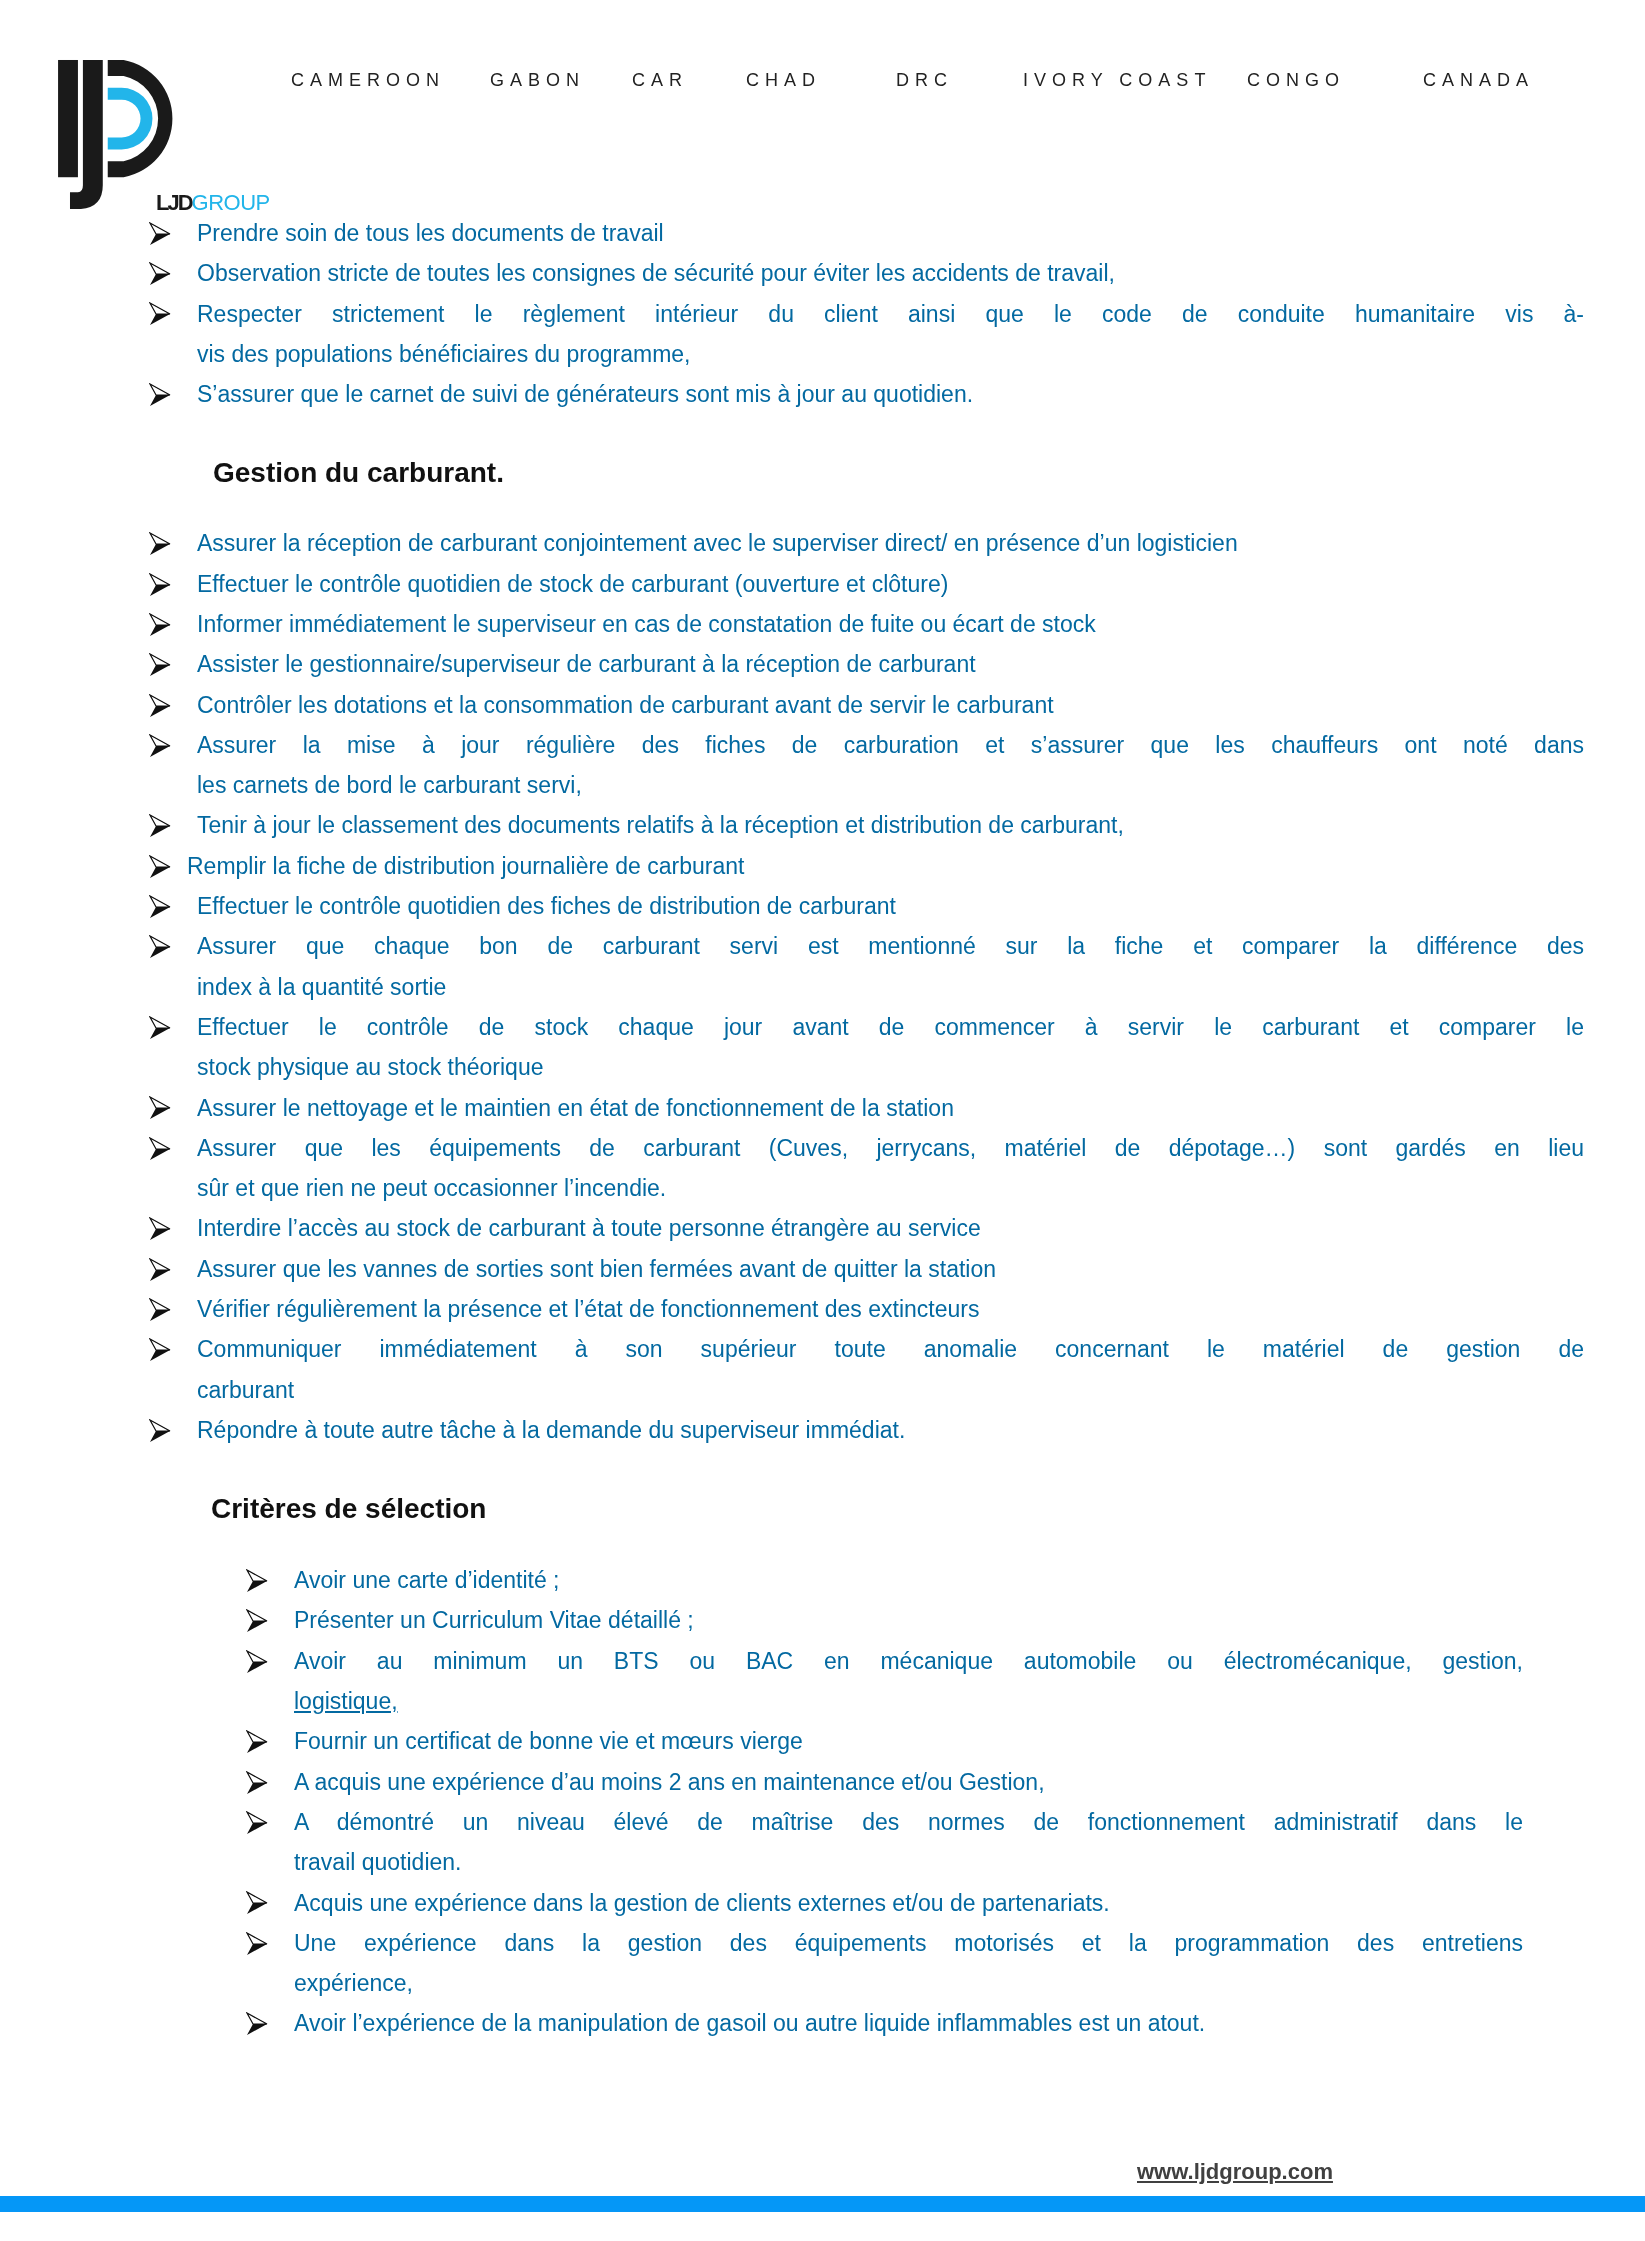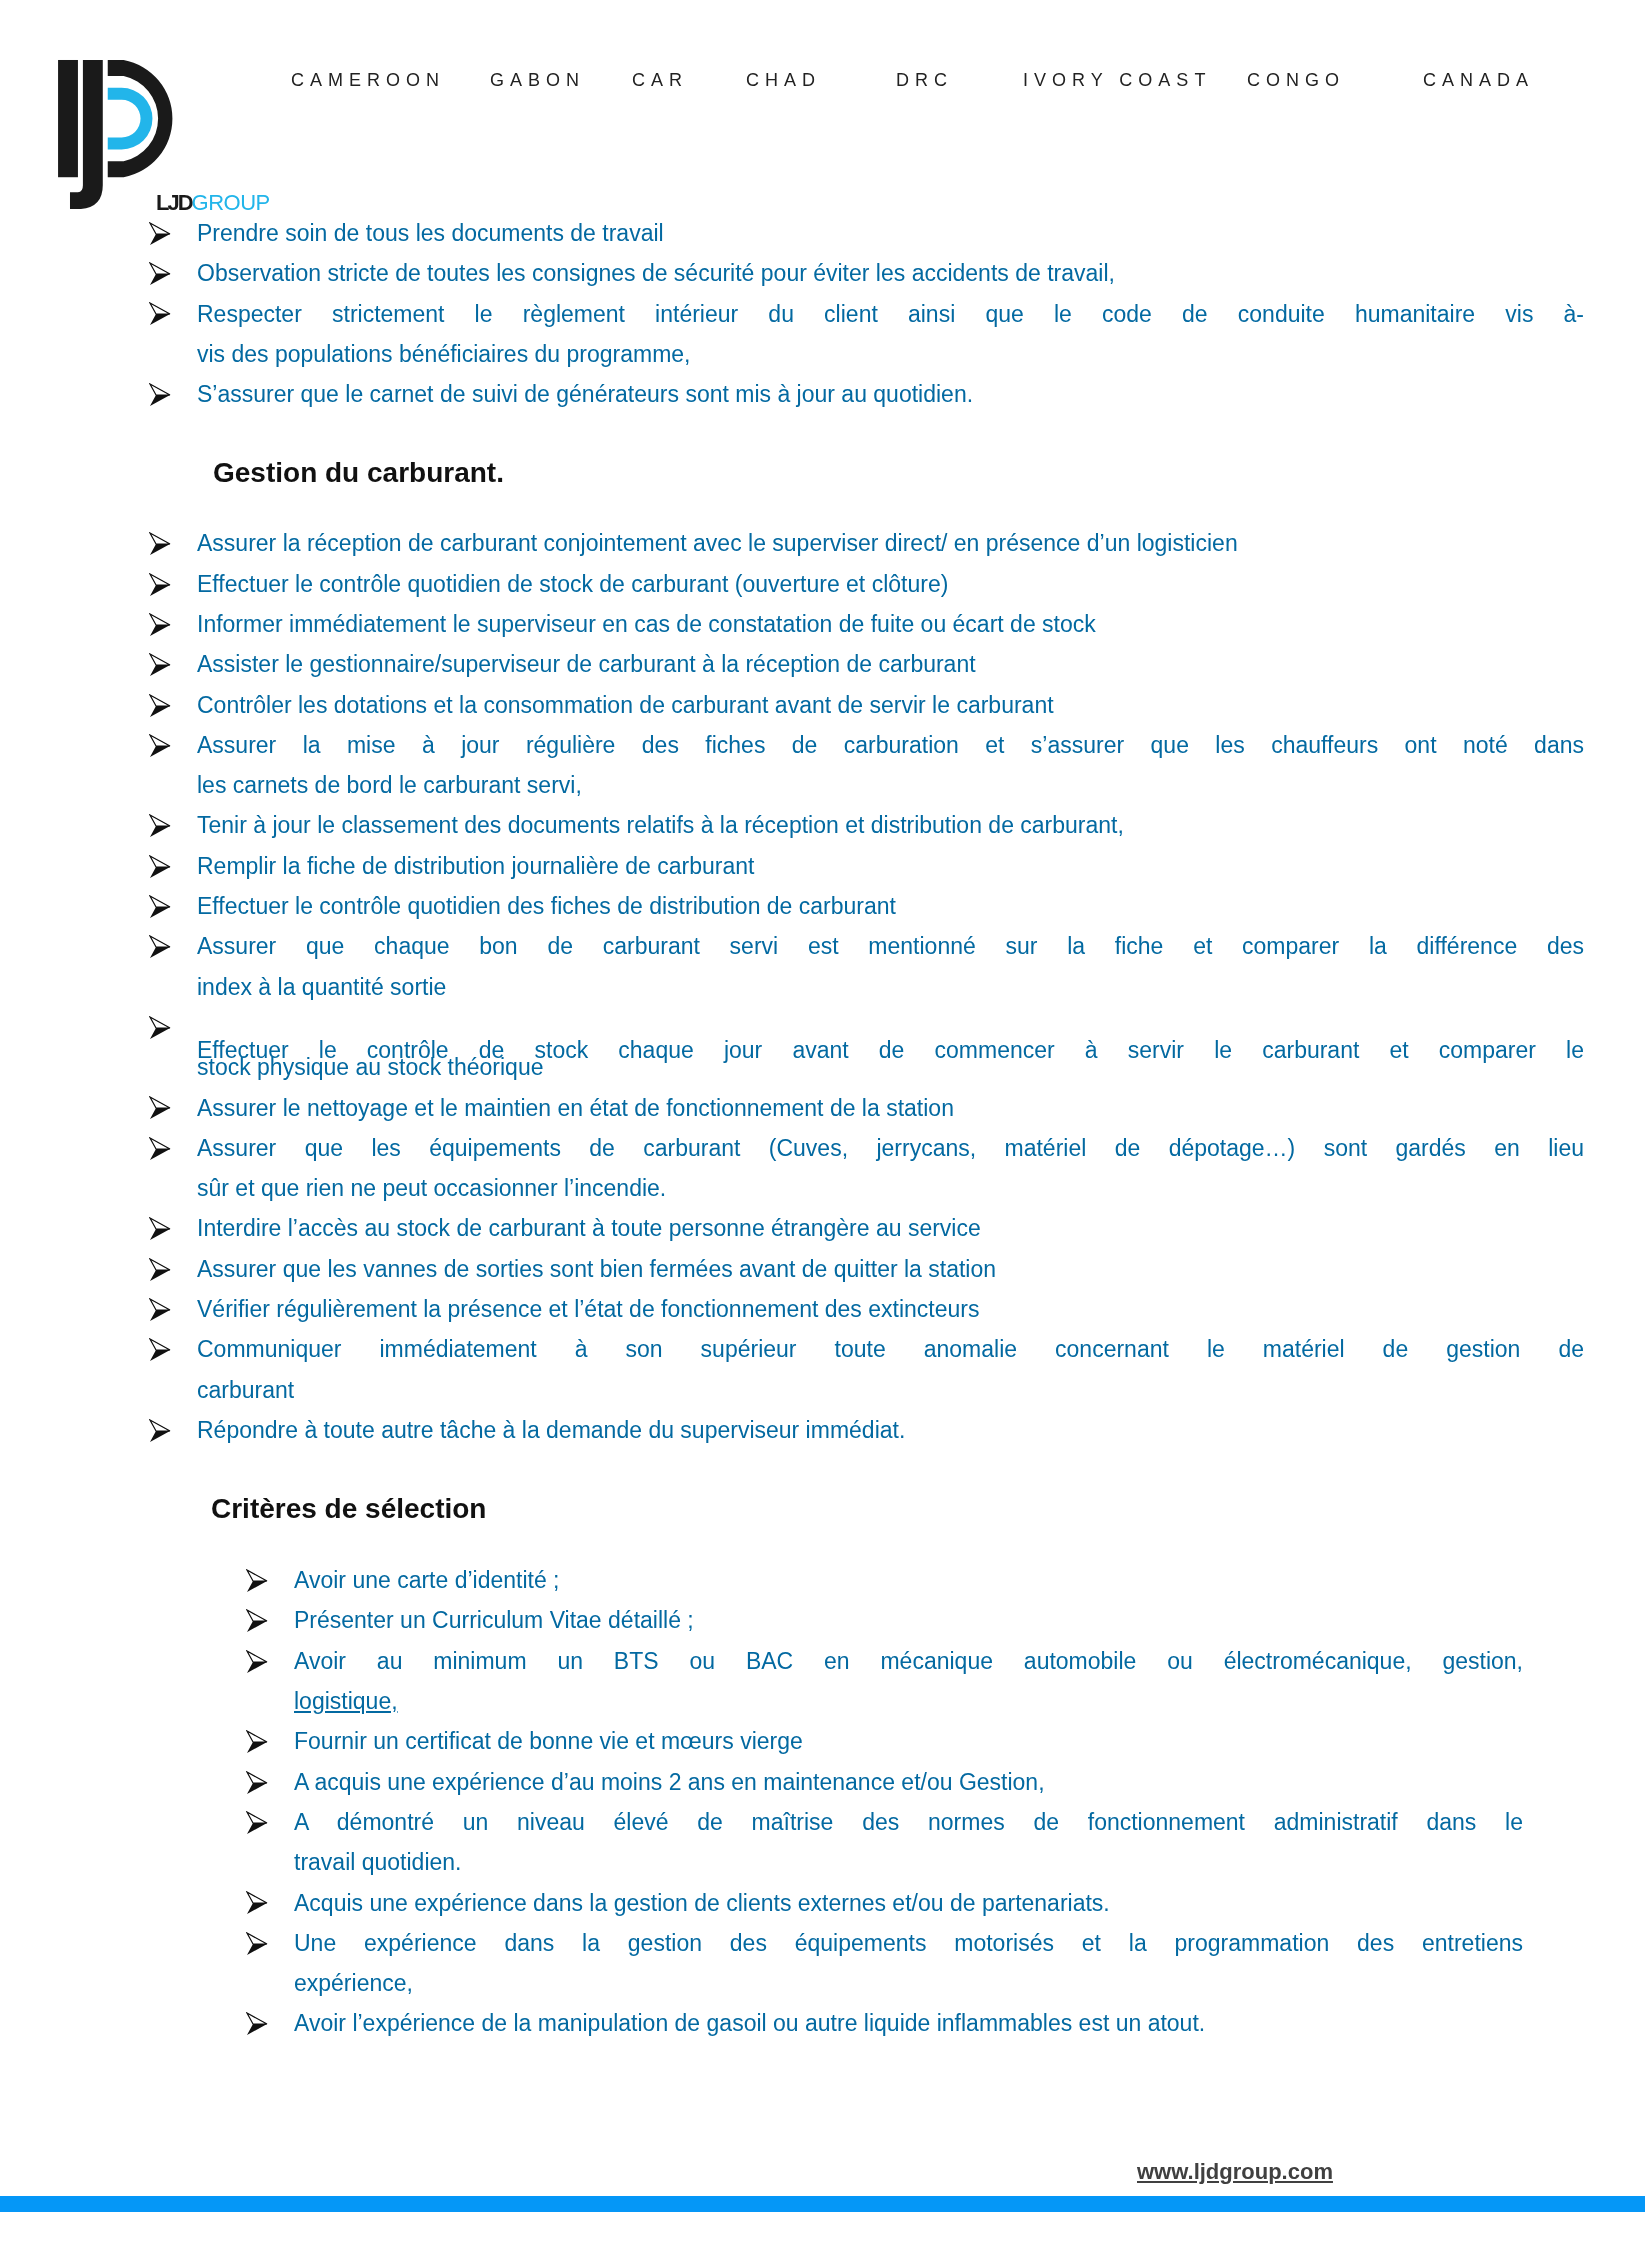--- a/index.html
+++ b/index.html
@@ -110,37 +110,37 @@
     <div class="row" style="left: 197px; top: 765px;">les carnets de bord le carburant servi,</div>
     <span class="arrow" style="left: 149px; top: 814px;"><svg width="22" height="24" viewBox="0 0 22 24">
         <path d="M1 1 L21 12 L1 23 L7 12 Z" fill="#111"></path>
         <path d="M1 1 L21 12 L7 12 Z" fill="#fff" stroke="#111" stroke-width="1.2"></path>
       </svg></span>
     <div class="row" style="left: 197px; top: 805px;">Tenir à jour le classement des documents relatifs à la réception et distribution de carburant,</div>
     <span class="arrow" style="left: 149px; top: 855px;"><svg width="22" height="24" viewBox="0 0 22 24">
         <path d="M1 1 L21 12 L1 23 L7 12 Z" fill="#111"></path>
         <path d="M1 1 L21 12 L7 12 Z" fill="#fff" stroke="#111" stroke-width="1.2"></path>
       </svg></span>
-    <div class="row" style="left: 197px; top: 846px;">Remplir la fiche de distribution journalière de carburant</div>
+    <div class="row" style="left: 187px; top: 846px;">Remplir la fiche de distribution journalière de carburant</div>
     <span class="arrow" style="left: 149px; top: 895px;"><svg width="22" height="24" viewBox="0 0 22 24">
         <path d="M1 1 L21 12 L1 23 L7 12 Z" fill="#111"></path>
         <path d="M1 1 L21 12 L7 12 Z" fill="#fff" stroke="#111" stroke-width="1.2"></path>
       </svg></span>
     <div class="row" style="left: 197px; top: 886px;">Effectuer le contrôle quotidien des fiches de distribution de carburant</div>
     <span class="arrow" style="left: 149px; top: 935px;"><svg width="22" height="24" viewBox="0 0 22 24">
         <path d="M1 1 L21 12 L1 23 L7 12 Z" fill="#111"></path>
         <path d="M1 1 L21 12 L7 12 Z" fill="#fff" stroke="#111" stroke-width="1.2"></path>
       </svg></span>
     <div class="row justify" style="width: 1387px; left: 197px; top: 926px;">Assurer que chaque bon de carburant servi est mentionné sur la fiche et comparer la différence des</div>
     <div class="row" style="left: 197px; top: 967px;">index à la quantité sortie</div>
     <span class="arrow" style="left: 149px; top: 1016px;"><svg width="22" height="24" viewBox="0 0 22 24">
         <path d="M1 1 L21 12 L1 23 L7 12 Z" fill="#111"></path>
         <path d="M1 1 L21 12 L7 12 Z" fill="#fff" stroke="#111" stroke-width="1.2"></path>
       </svg></span>
-    <div class="row justify" style="width: 1387px; left: 197px; top: 1007px; margin-top: 23px;">Effectuer le contrôle de stock chaque jour avant de commencer à servir le carburant et comparer le</div>
+    <div class="row justify" style="width: 1387px; left: 197px; top: 1007px;">Effectuer le contrôle de stock chaque jour avant de commencer à servir le carburant et comparer le</div>
     <div class="row" style="left: 197px; top: 1047px;">stock physique au stock théorique</div>
     <span class="arrow" style="left: 149px; top: 1096px;"><svg width="22" height="24" viewBox="0 0 22 24">
         <path d="M1 1 L21 12 L1 23 L7 12 Z" fill="#111"></path>
         <path d="M1 1 L21 12 L7 12 Z" fill="#fff" stroke="#111" stroke-width="1.2"></path>
       </svg></span>
     <div class="row" style="left: 197px; top: 1088px;">Assurer le nettoyage et le maintien en état de fonctionnement de la station</div>
     <span class="arrow" style="left: 149px; top: 1137px;"><svg width="22" height="24" viewBox="0 0 22 24">
         <path d="M1 1 L21 12 L1 23 L7 12 Z" fill="#111"></path>
         <path d="M1 1 L21 12 L7 12 Z" fill="#fff" stroke="#111" stroke-width="1.2"></path>
       </svg></span>

